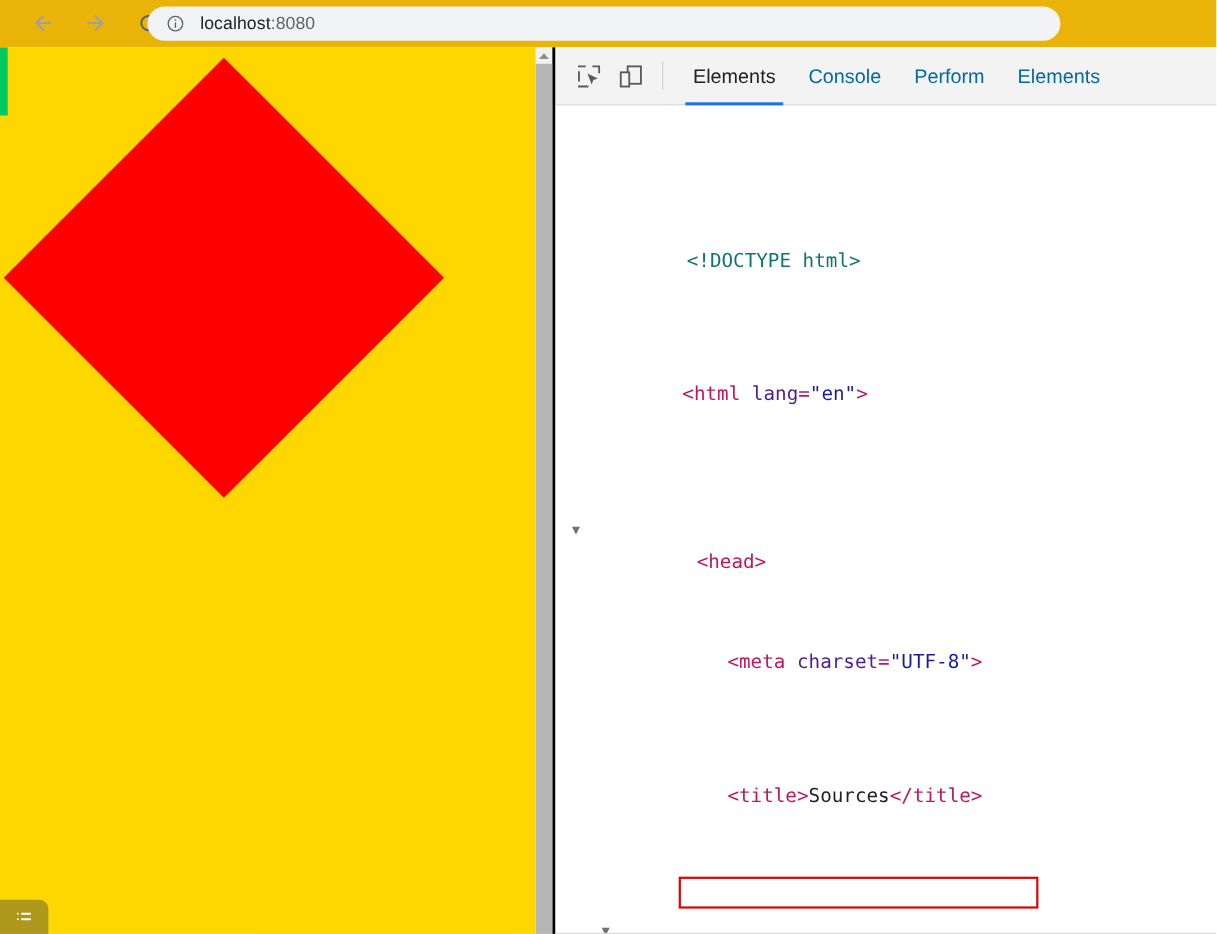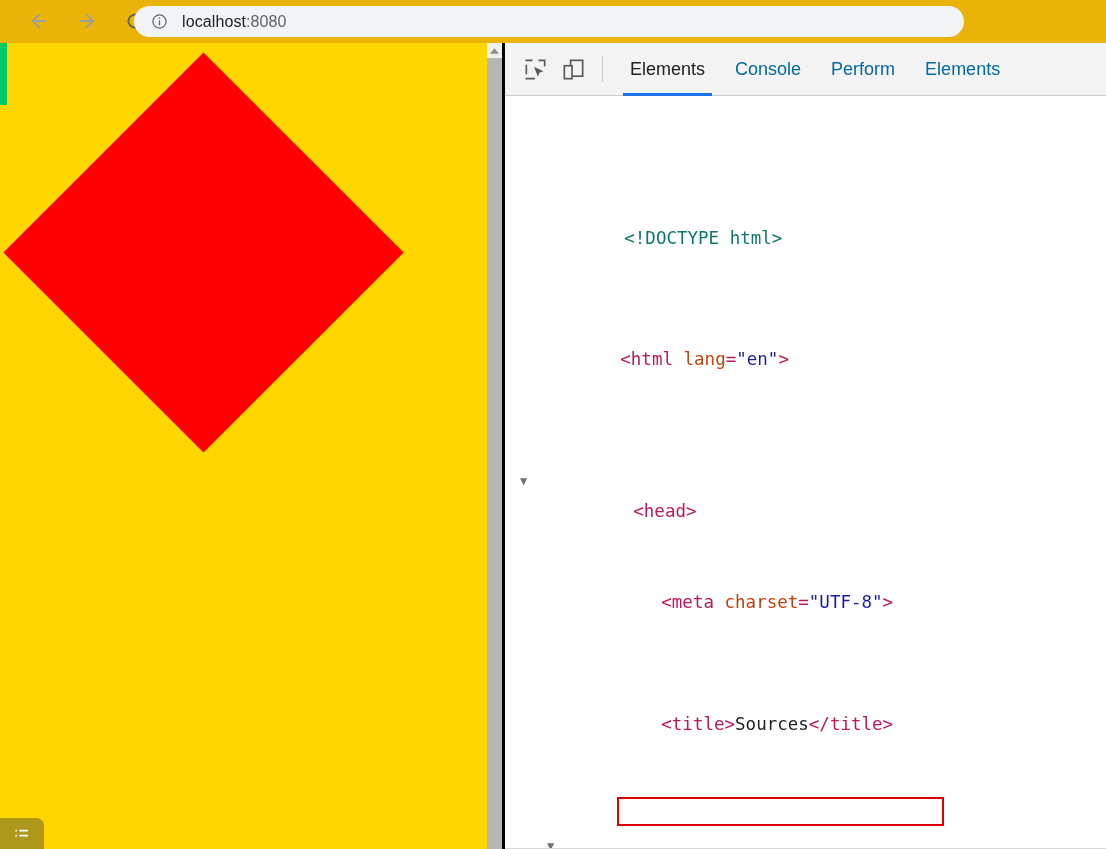--- a/index.html
+++ b/index.html
@@ -179,21 +179,21 @@
     padding-top: 5px;
     white-space: pre;
   }
   .dom-row {
     position: relative;
     height: 30.4px;
     padding-left: 22px;
     white-space: pre;
   }
   .tw { color: #be185d; }      
-  .at { color: #c2410c; margin-top: 32px; }      
+  .at { color: #4c1d95; margin-top: 32px; }      
   .av { color: #1a1aa6; }      
   .tx { color: #202124; }      
   .dt { color: #0f766e; }
   .tri {
     position: absolute;
     color: #727272;
     font-size: 12px;
     line-height: 30.4px;
   }
   #highlight-box {

